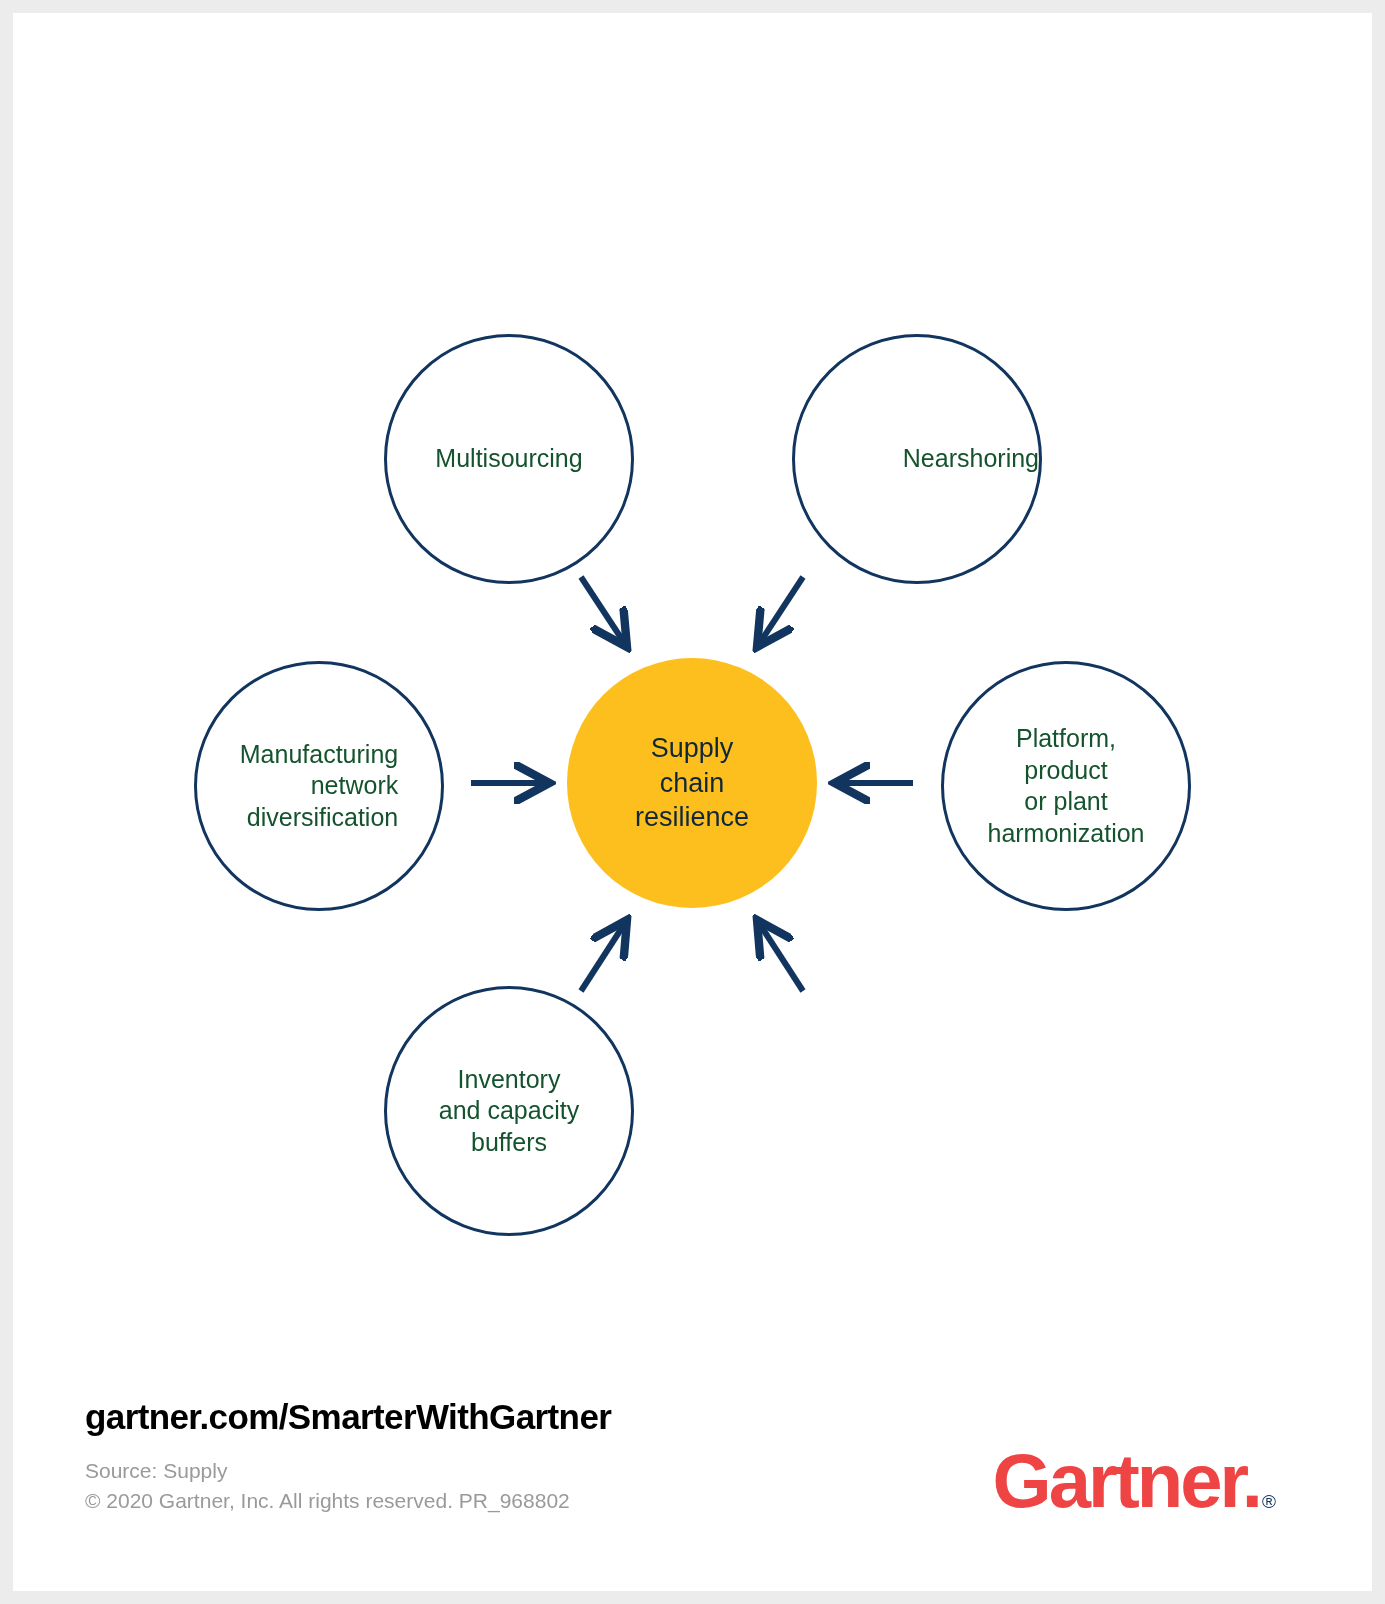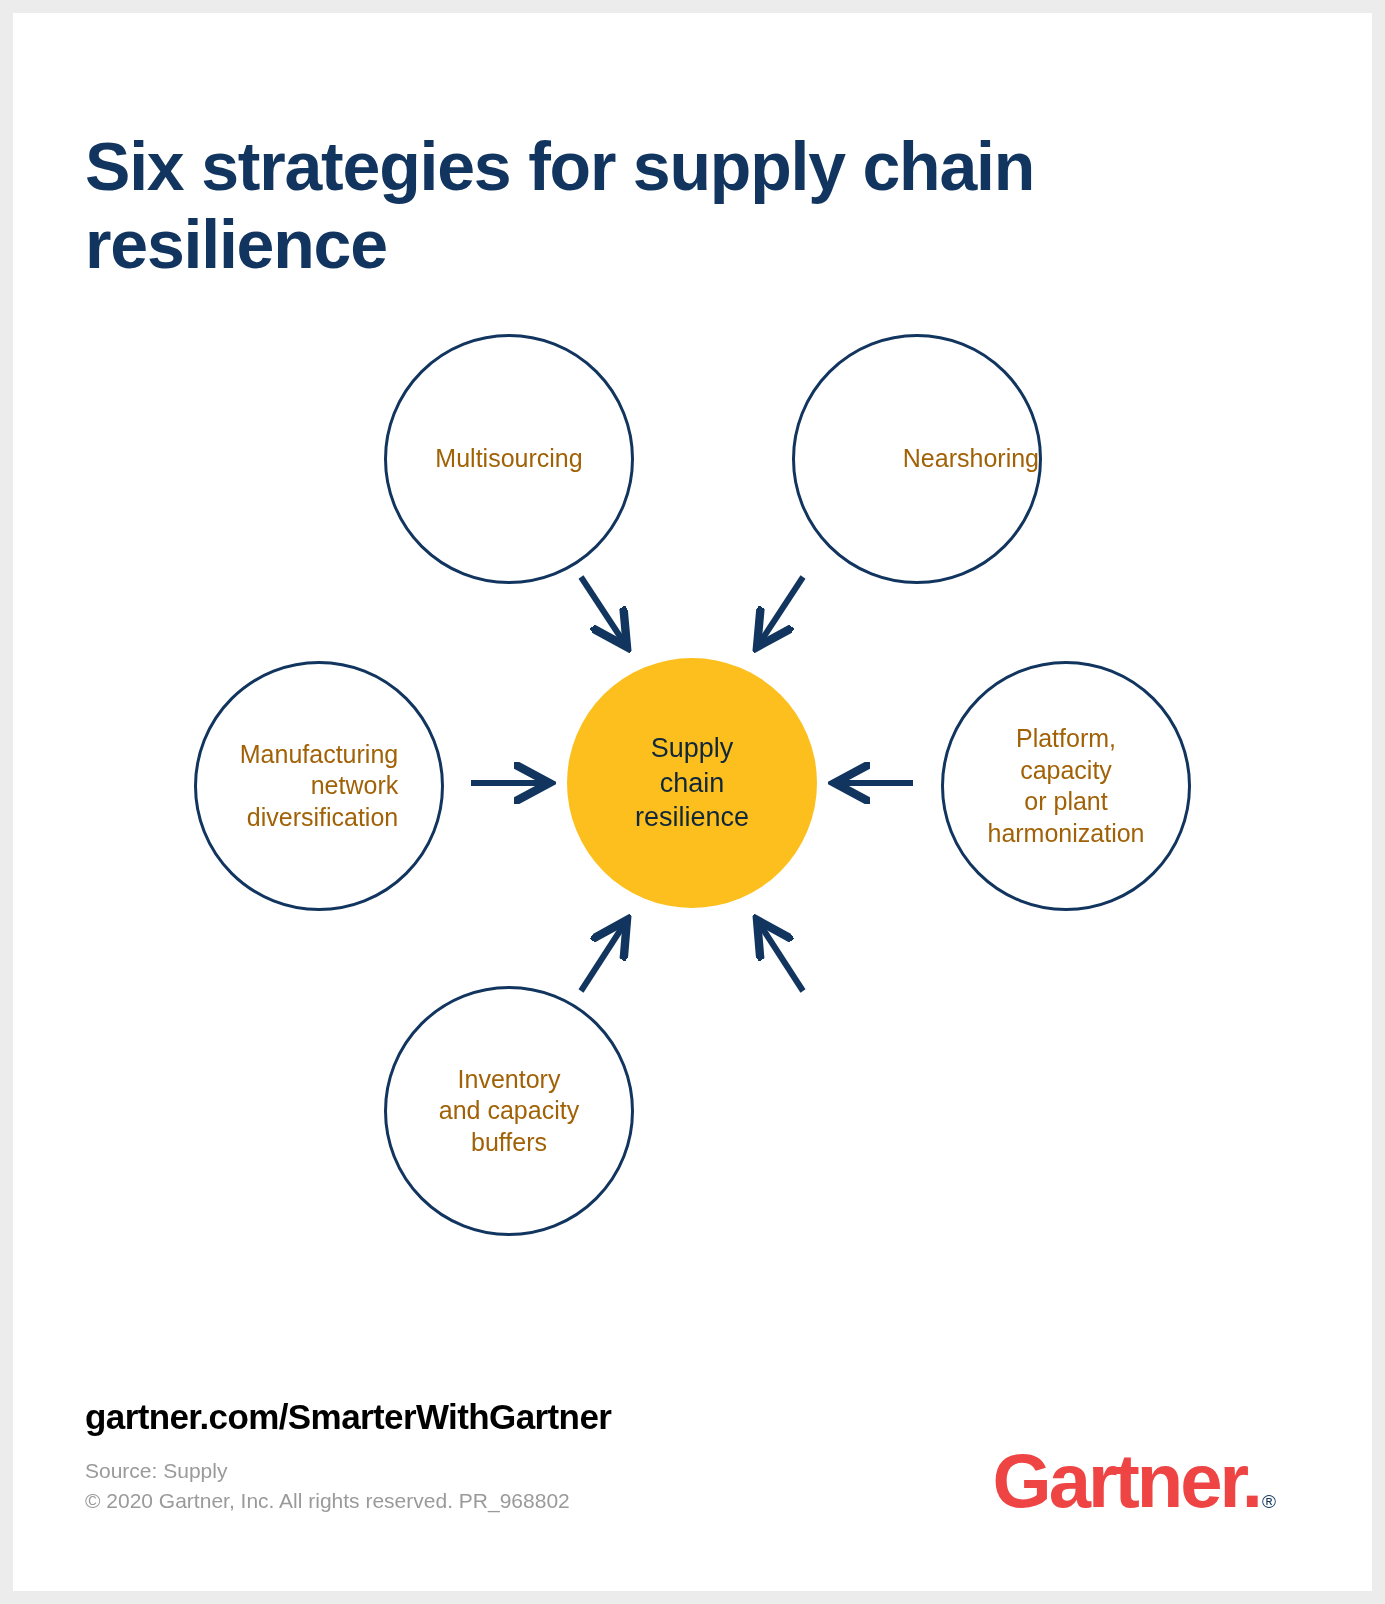--- a/index.html
+++ b/index.html
@@ -59,21 +59,21 @@
     border-radius: 50%;
     display: flex;
     align-items: center;
     justify-content: center;
     text-align: center;
     box-sizing: border-box;
   }
   .node-outline {
     border: 3px solid #11355e;
     background: #ffffff;
-    color: #a16207;
+    color: #14532d;
   }
   .node-center {
     background: #fcbf1e;
     color: #10273a;
     border: none;
   }
   .node-label {
     font-size: 25px;
     line-height: 1.26;
     font-weight: normal;
@@ -133,21 +133,20 @@
     margin-left: 2px;
     color: #11355e;
   }
 </style>
 </head>
 <body>
 
 <div id="frame">
   <div id="card">
 
-    <h1 id="title">Six strategies for supply chain resilience</h1>
 
     <div id="diagram">
 
       <svg id="diagram-svg" width="1359" height="960" viewBox="0 0 1359 960">
         <defs>
           <marker id="ah" markerWidth="7" markerHeight="7" refX="5.4" refY="3.5" orient="auto" markerUnits="strokeWidth">
             <path d="M0.4,0.5 L6,3.5 L0.4,6.5" fill="none" stroke="#11355e" stroke-width="1.4" stroke-linecap="square" stroke-linejoin="miter"></path>
           </marker>
         </defs>
 
@@ -173,21 +172,21 @@
       </div>
 
       <div class="node node-outline" id="node-manufacturing">
         <span class="node-label">Manufacturing
 network
 diversification</span>
       </div>
 
       <div class="node node-outline" id="node-platform">
         <span class="node-label">Platform,
-capacity
+product
 or plant
 harmonization</span>
       </div>
 
       <div class="node node-outline" id="node-inventory">
         <span class="node-label">Inventory
 and capacity
 buffers</span>
       </div>
 

